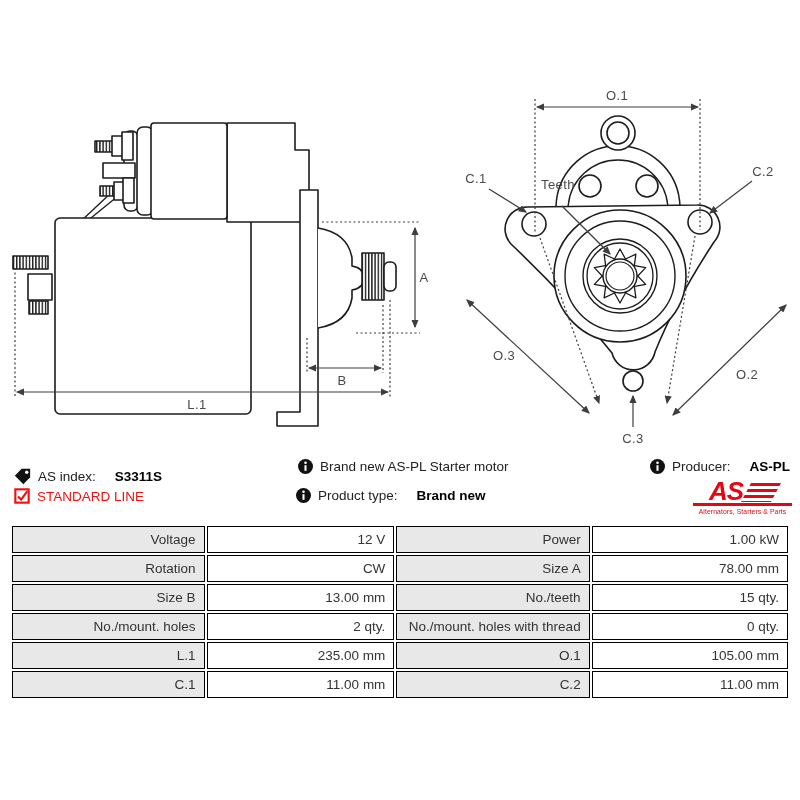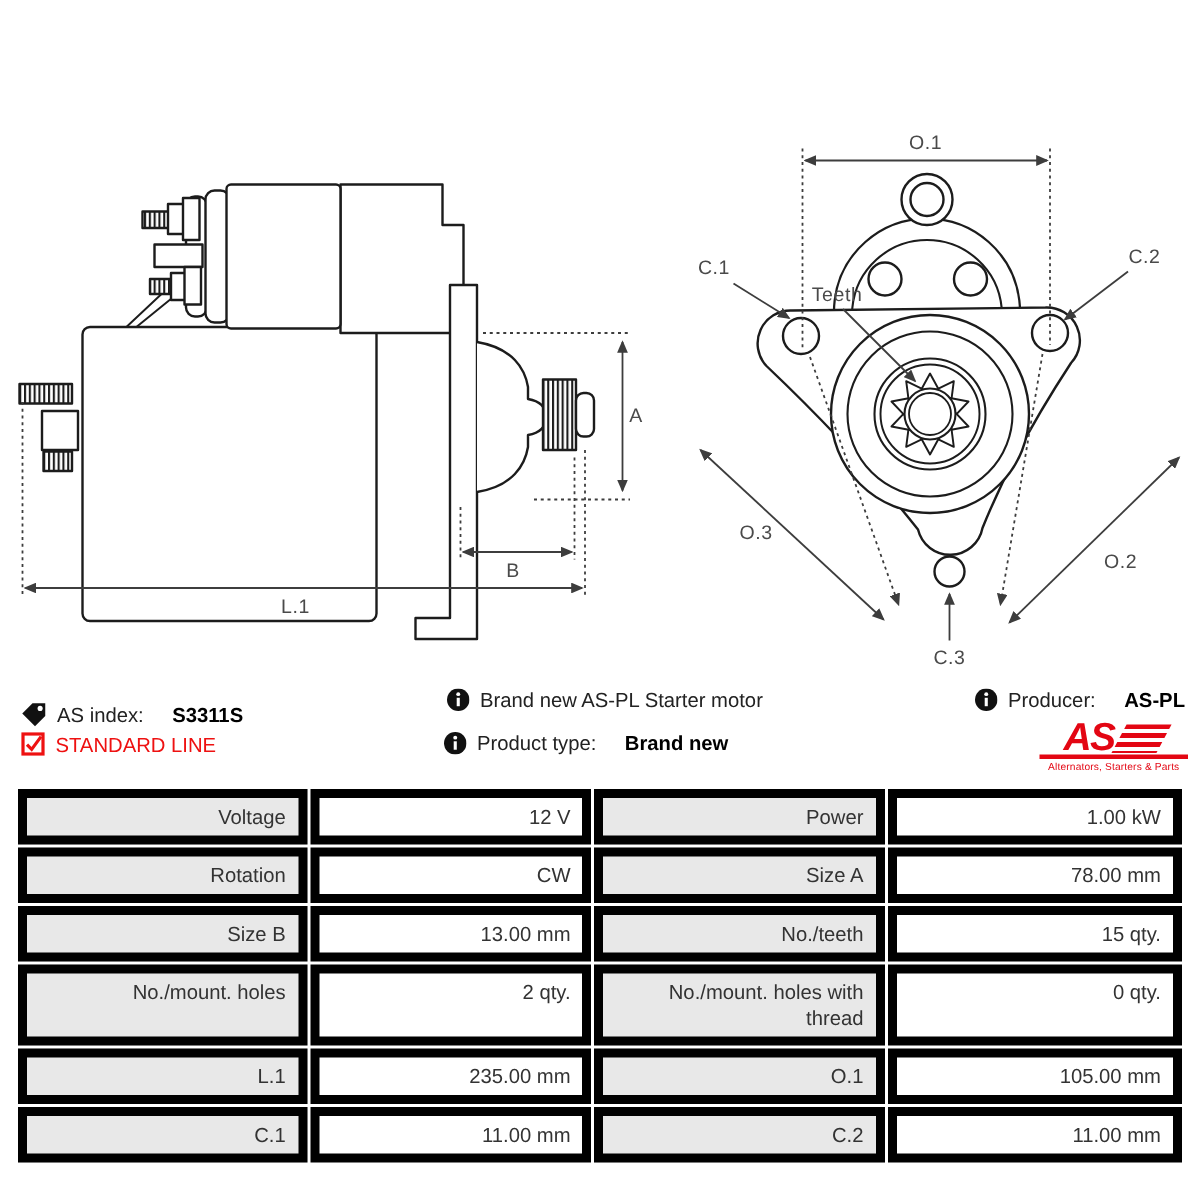--- a/index.html
+++ b/index.html
@@ -21,21 +21,21 @@
   #logo .top{display:flex;align-items:flex-end;justify-content:center;height:24px;}
   #logo .as-text{font-size:26px;font-weight:800;font-style:italic;color:#e30613;
                  line-height:22px;letter-spacing:-1px;}
   #logo .stripes{width:30px;height:19px;margin-left:3px;transform:skewX(-28deg);
                  background:repeating-linear-gradient(180deg,#e30613 0 3px,#fff 3px 6px);}
   #logo .bar{height:3px;background:#e30613;margin-top:1px;}
   #logo .tagline{font-size:6.8px;color:#e30613;margin-top:2px;letter-spacing:.1px;}
   
   #spec-table{position:absolute;left:10px;top:524px;width:780px;
               border-collapse:separate;border-spacing:2px;font-size:13.5px;}
-  #spec-table th,#spec-table td{border:6px solid #000000;text-align:right;
+  #spec-table th,#spec-table td{border:1px solid #000000;text-align:right;
               vertical-align:top;padding:4px 8px;font-weight:normal;color:#333;
               line-height:17px;}
   #spec-table th{background:#e8e8e8;}
   #spec-table td{background:#fff;}
   #spec-table tr{height:25px;}
 </style>
 </head>
 <body>
 
 <div id="stage">
@@ -151,21 +151,21 @@
       <line x1="633" y1="427" x2="633" y2="396" marker-end="url(#ae)"></line>
     </g>
   </svg>
 
   <span class="dim-label" style="left:424px;top:277px;">A</span>
   <span class="dim-label" style="left:342px;top:380px;">B</span>
   <span class="dim-label" style="left:197px;top:404px;">L.1</span>
   <span class="dim-label" style="left:617px;top:95px;">O.1</span>
   <span class="dim-label" style="left:476px;top:178px;">C.1</span>
   <span class="dim-label" style="left:763px;top:171px;">C.2</span>
-  <span class="dim-label" style="left:558px;top:196px;">Teeth</span>
+  <span class="dim-label" style="left:558px;top:184px;">Teeth</span>
   <span class="dim-label" style="left:504px;top:355px;">O.3</span>
   <span class="dim-label" style="left:747px;top:374px;">O.2</span>
   <span class="dim-label" style="left:633px;top:438px;">C.3</span>
 
   <div class="info-item" style="left:14px;top:468px;text-align:right;">
     <svg class="icon-svg" width="17" height="17" viewBox="0 0 20 20">
       <path d="M1,9 L9,1 H19 V11 L11,19 Z" fill="#111"></path>
         <circle cx="15" cy="5" r="2" fill="#fff"></circle>
     </svg>
     <span>AS index:</span>

